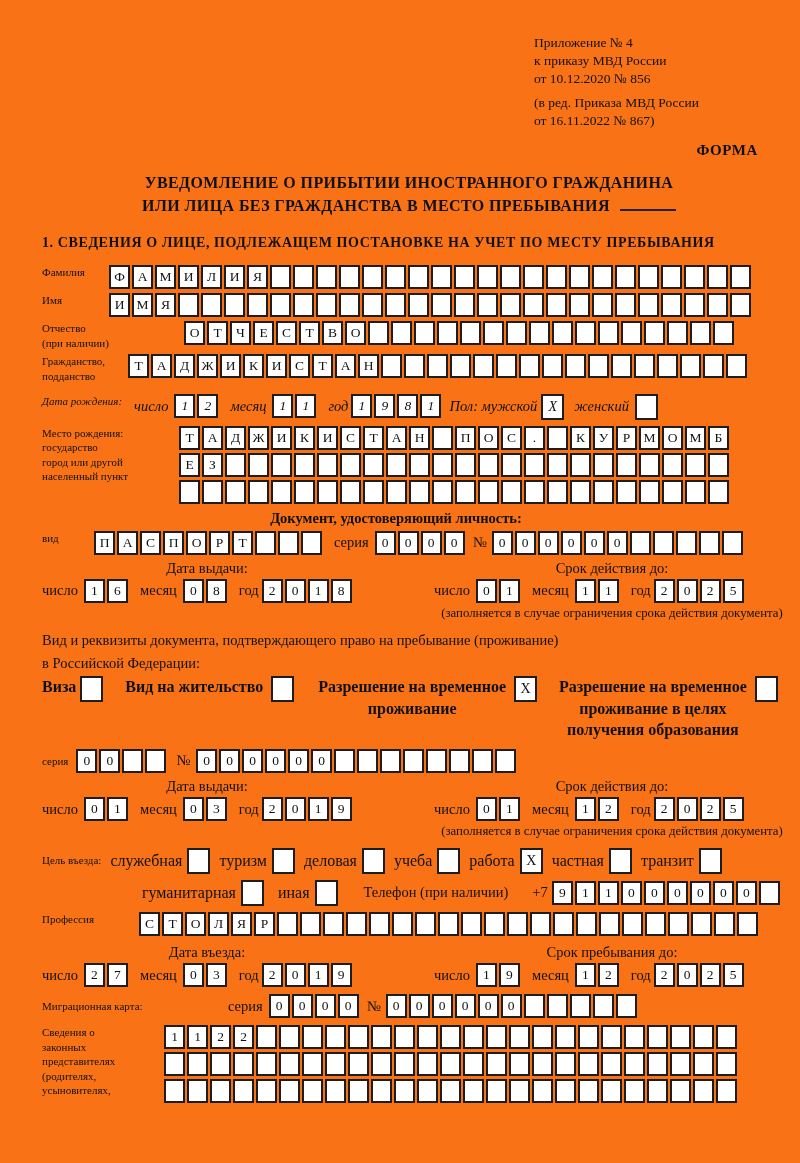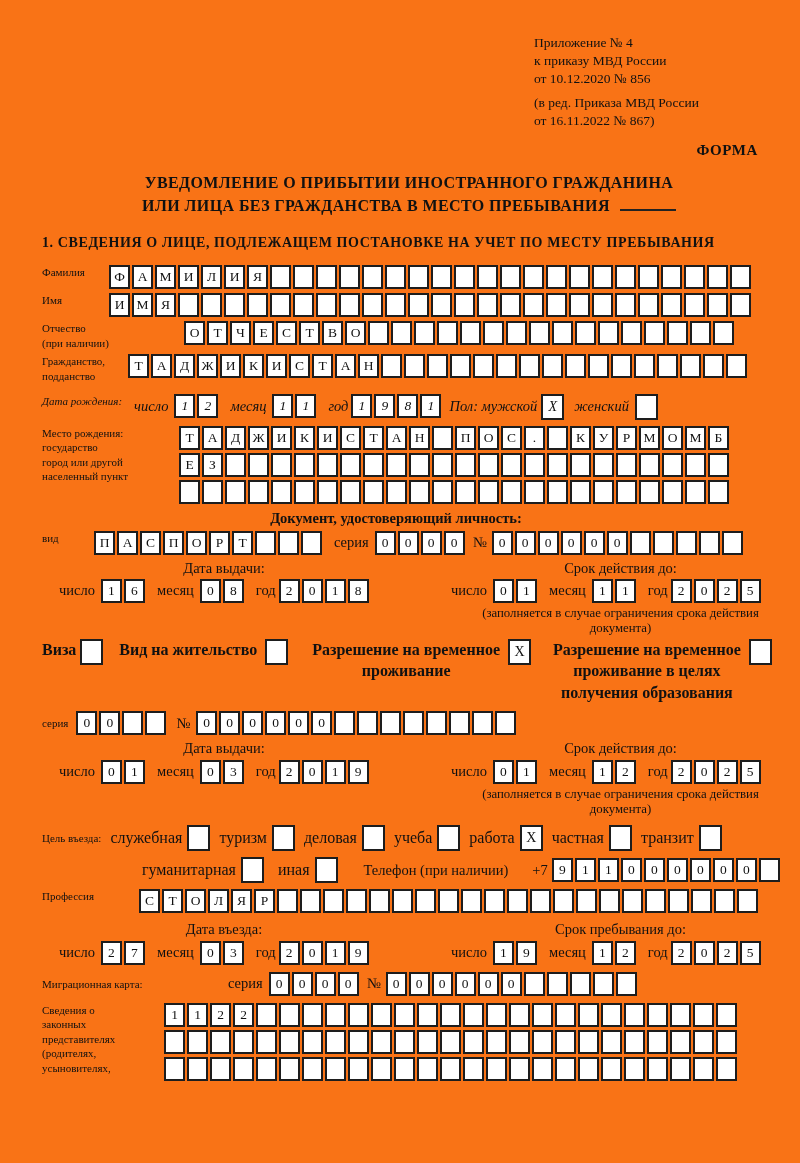--- a/index.html
+++ b/index.html
@@ -18,21 +18,21 @@
   .cell{box-sizing:border-box;flex:0 0 21px;width:21px;height:24px;border:2px solid #1d1d1d;
         display:flex;align-items:center;justify-content:center;font-size:13.5px;background:#fff;}
   .cbox{box-sizing:border-box;width:23px;height:26px;border:2px solid #1d1d1d;display:inline-flex;
         align-items:center;justify-content:center;font-size:14px;flex:0 0 auto;background:#fff;}
   .stack{display:flex;flex-direction:column;gap:3px;}
   .dlbl{font-size:14.5px;margin:0 6px 0 12px;align-self:center;}
   .dlbl.first{margin-left:0;}
   .center-h{font-weight:bold;font-size:14.5px;text-align:center;margin-top:6px;padding-right:40px;}
   .duo{display:flex;margin-top:5px;}
   .dcol{display:flex;flex-direction:column;}
-  .dcol.left{width:392px;margin-left:17px;}
+  .dcol.left{width:392px;}
   .dcol.right{flex:1;}
   .dhead{font-size:14.5px;text-align:center;line-height:1.2;}
   .dcol.left .dhead{width:330px;}
   .drow{display:flex;margin-top:2px;}
   .dnote{font-size:12.8px;text-align:center;margin-top:3px;line-height:1.2;}
   .ptext{font-size:14.5px;line-height:1.55;margin-top:8px;}
   .opts{margin-top:2px;align-items:flex-start;}
   .opt{display:flex;align-items:flex-start;}
   .opt-label{font-size:16px;text-align:center;line-height:1.35;font-weight:bold;}
   .opt .cbox{margin-left:8px;}
@@ -394,27 +394,31 @@
             <span class="cell">2</span>
             <span class="cell">0</span>
             <span class="cell">2</span>
             <span class="cell">5</span>
           </span>
       </div>
       <div class="dnote">(заполняется в случае ограничения срока действия документа)</div>
     </div>
   </div>
 
+  <div class="ptext">
+    <span>Вид и реквизиты документа, подтверждающего право на пребывание (проживание)</span><br>
+    <span>в Российской Федерации:</span>
+  </div>
 
   <div class="row opts">
     <span class="opt">
       <span class="opt-label"><span>Виза</span></span>
       <span class="cbox" style="margin-left:4px;"></span>
     </span>
-    <span class="opt" style="margin-left:16px;">
+    <span class="opt" style="margin-left:22px;">
       <span class="opt-label"><span>Вид на жительство</span></span>
       <span class="cbox"></span>
     </span>
     <span class="opt" style="margin-left:24px;">
       <span class="opt-label">
         <div>Разрешение на временное</div>
         <div>проживание</div>
       </span>
       <span class="cbox">X</span>
     </span>

